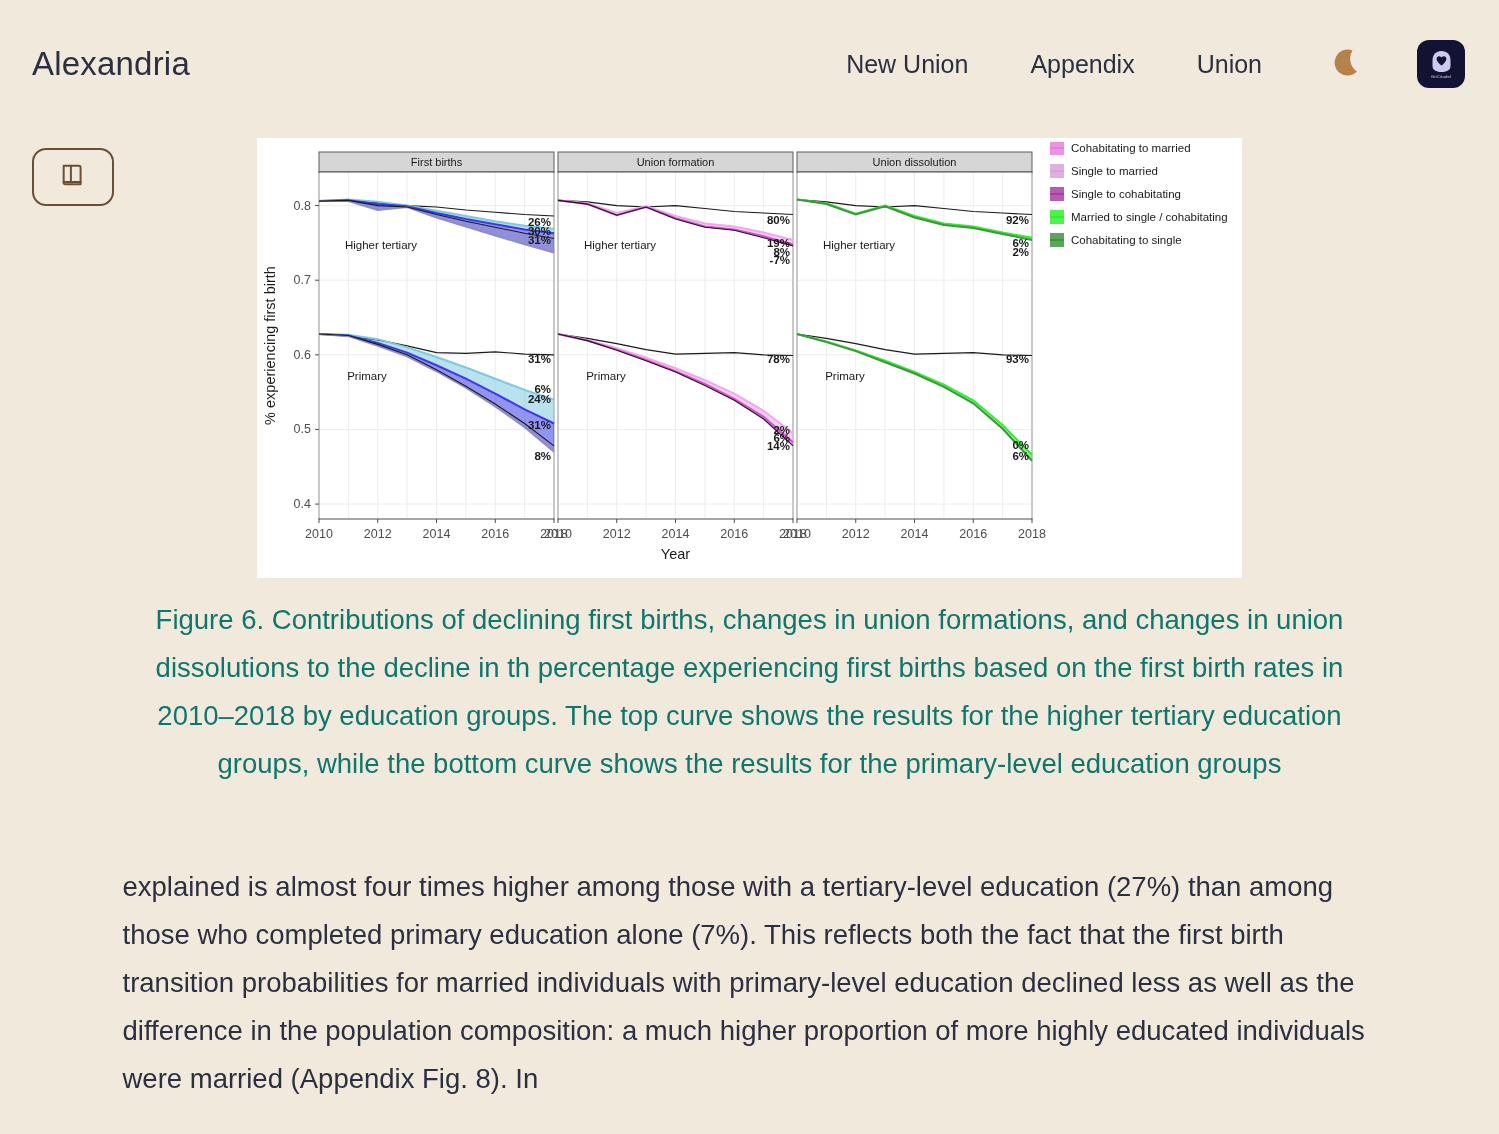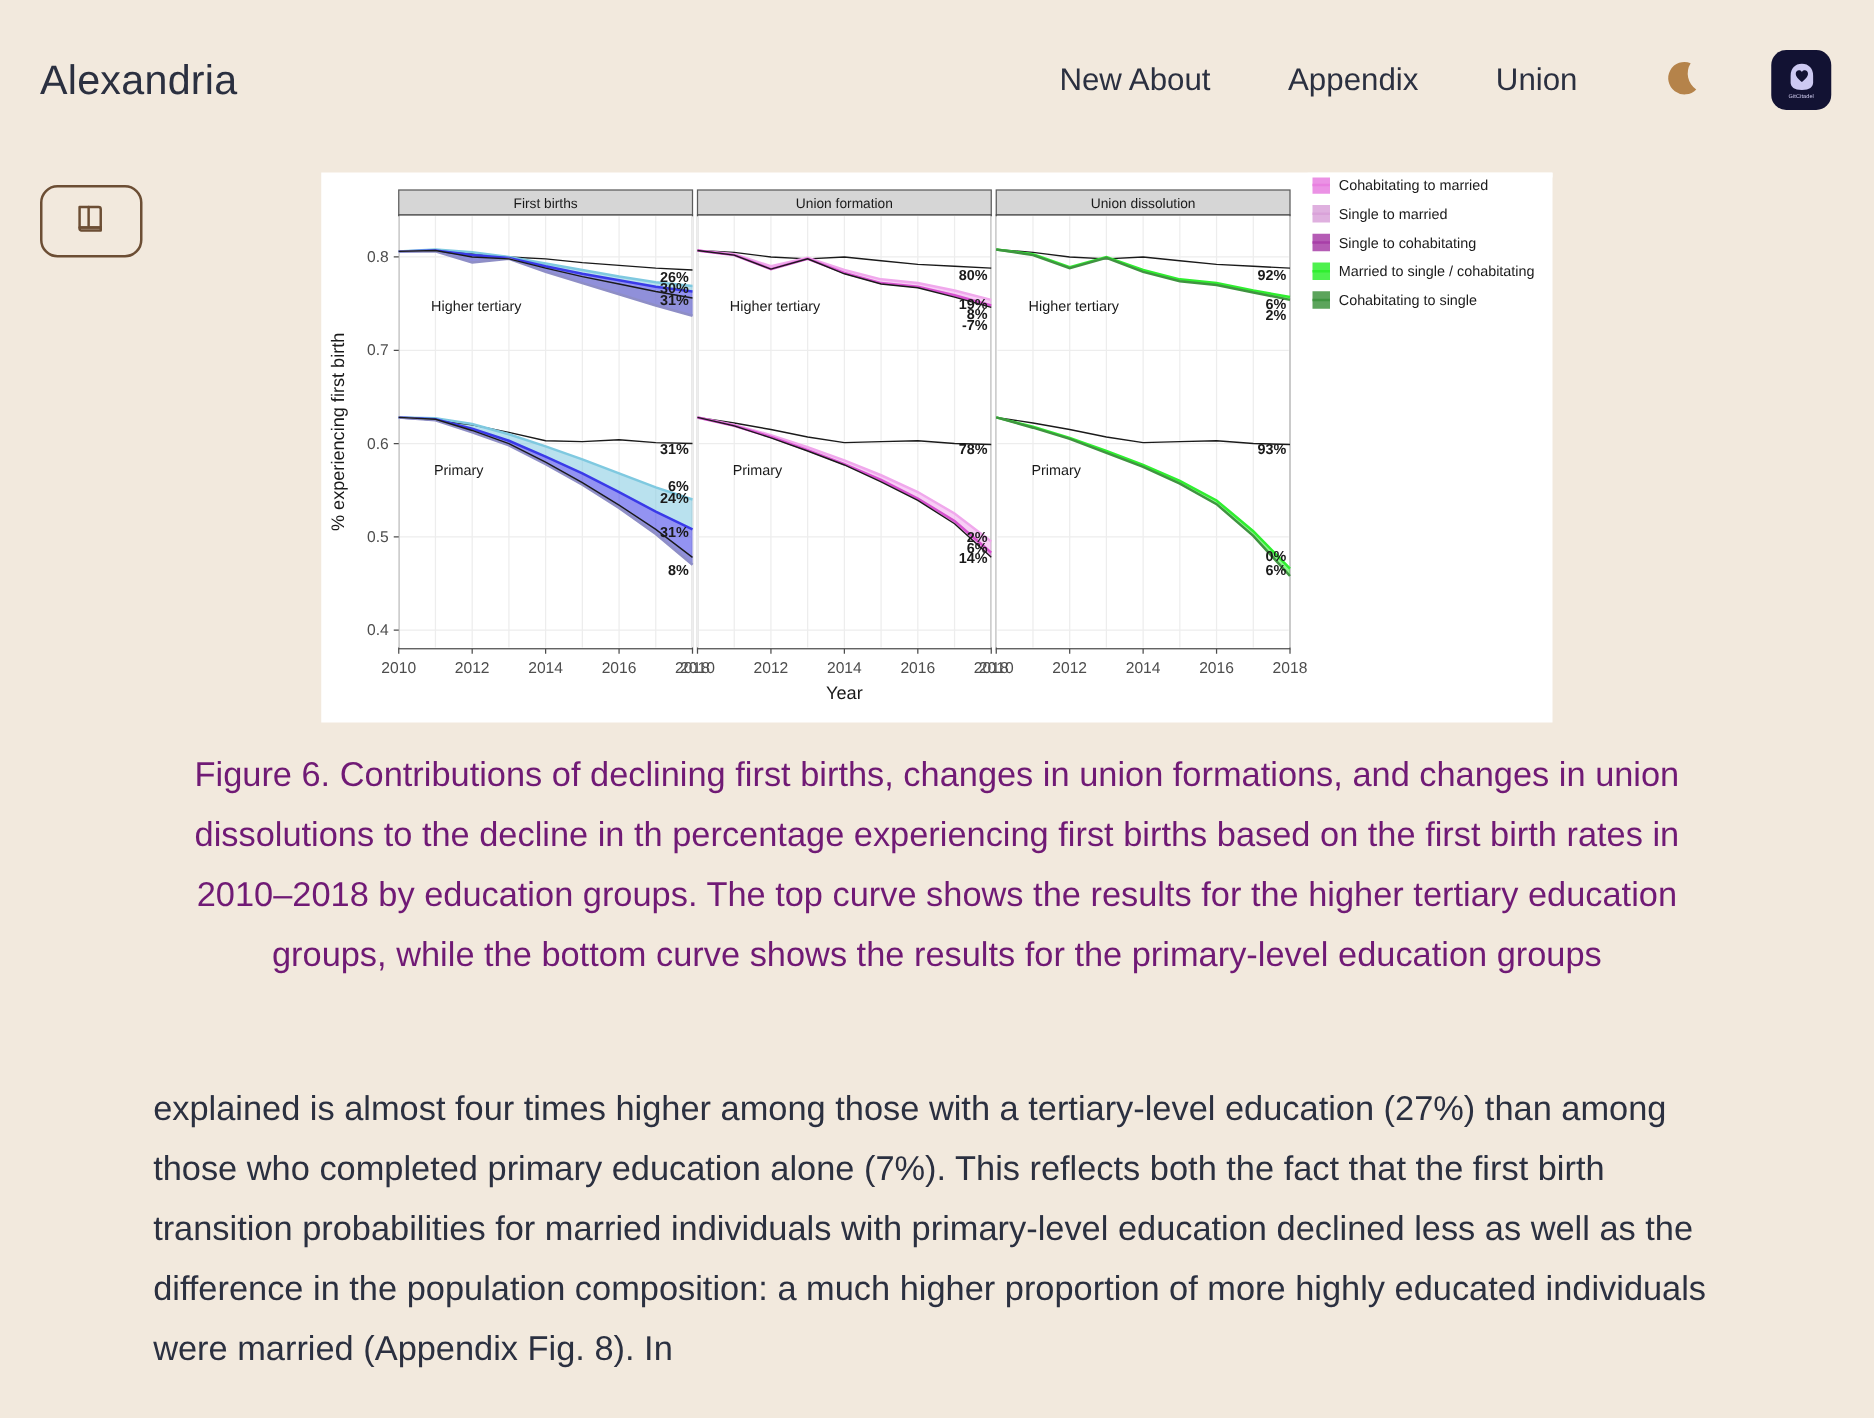--- a/index.html
+++ b/index.html
@@ -36,21 +36,21 @@
     cursor:pointer;
   }
 
   
   .content { position:absolute; left:0; top:128px; width:1499px; }
   .figure-wrap { width:985px; margin:10px auto 0 auto; background:#ffffff; }
   .figure-wrap svg { display:block; }
 
   .caption {
     width:1262px; margin:18px auto 0 auto;
-    text-align:center; font-size:27.5px; line-height:1.74; color:#701a75;
+    text-align:center; font-size:27.5px; line-height:1.74; color:#0f766e;
   }
   .para {
     width:1254px; margin:76px auto 0 auto;
     text-align:left; font-size:27.5px; line-height:1.74; color:#2b3040;
   }
 
   
   .cx-strip { fill:#d6d6d6; stroke:#5c5c5c; stroke-width:1; }
   .cx-striptxt { font-family:"Liberation Sans", sans-serif; font-size:11px; fill:#1a1a1a; text-anchor:middle; }
   .cx-panel { fill:#ffffff; stroke:#4d4d4d; stroke-width:1; }
@@ -61,21 +61,21 @@
   .cx-grp { font-family:"Liberation Sans", sans-serif; font-size:11.5px; fill:#1a1a1a; }
   .cx-leg { font-family:"Liberation Sans", sans-serif; font-size:11.5px; fill:#1a1a1a; }
   .cx-ref { fill:none; stroke:#1a1a1a; stroke-width:1.1; }
 </style>
 </head>
 <body>
 
 <div class="topbar">
   <div class="brand">Alexandria</div>
   <nav class="nav">
-    <a href="#">New About</a>
+    <a href="#">New Union</a>
     <a href="#">Appendix</a>
     <a href="#">Union</a>
     <div class="moon-btn">
       <span>
         <svg width="40" height="40" viewBox="0 0 40 40">
           <path d="M29 27.5 A13 13 0 1 1 24.5 6.5 A15.5 15.5 0 0 0 29 27.5 Z" fill="#b5834a"></path>
         </svg>
       </span>
     </div>
     <div class="avatar">

